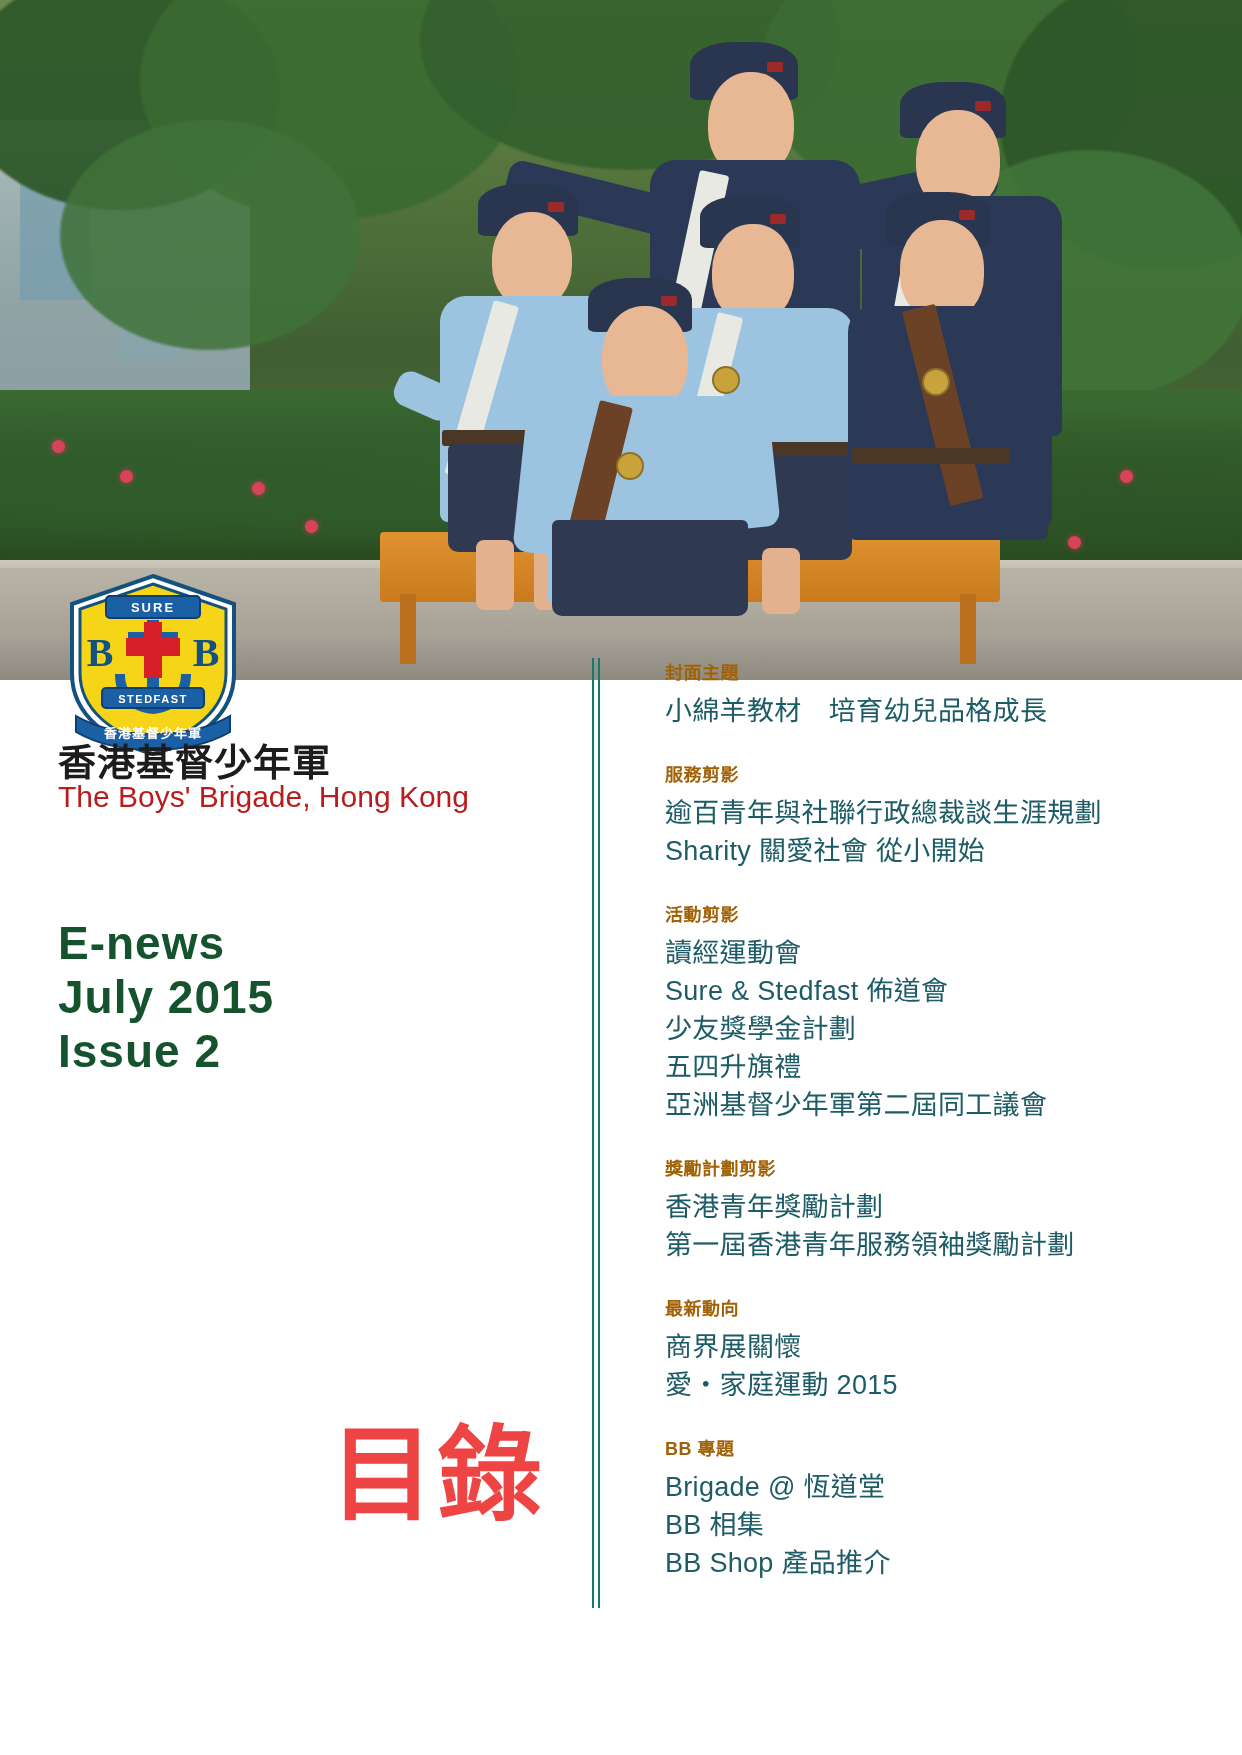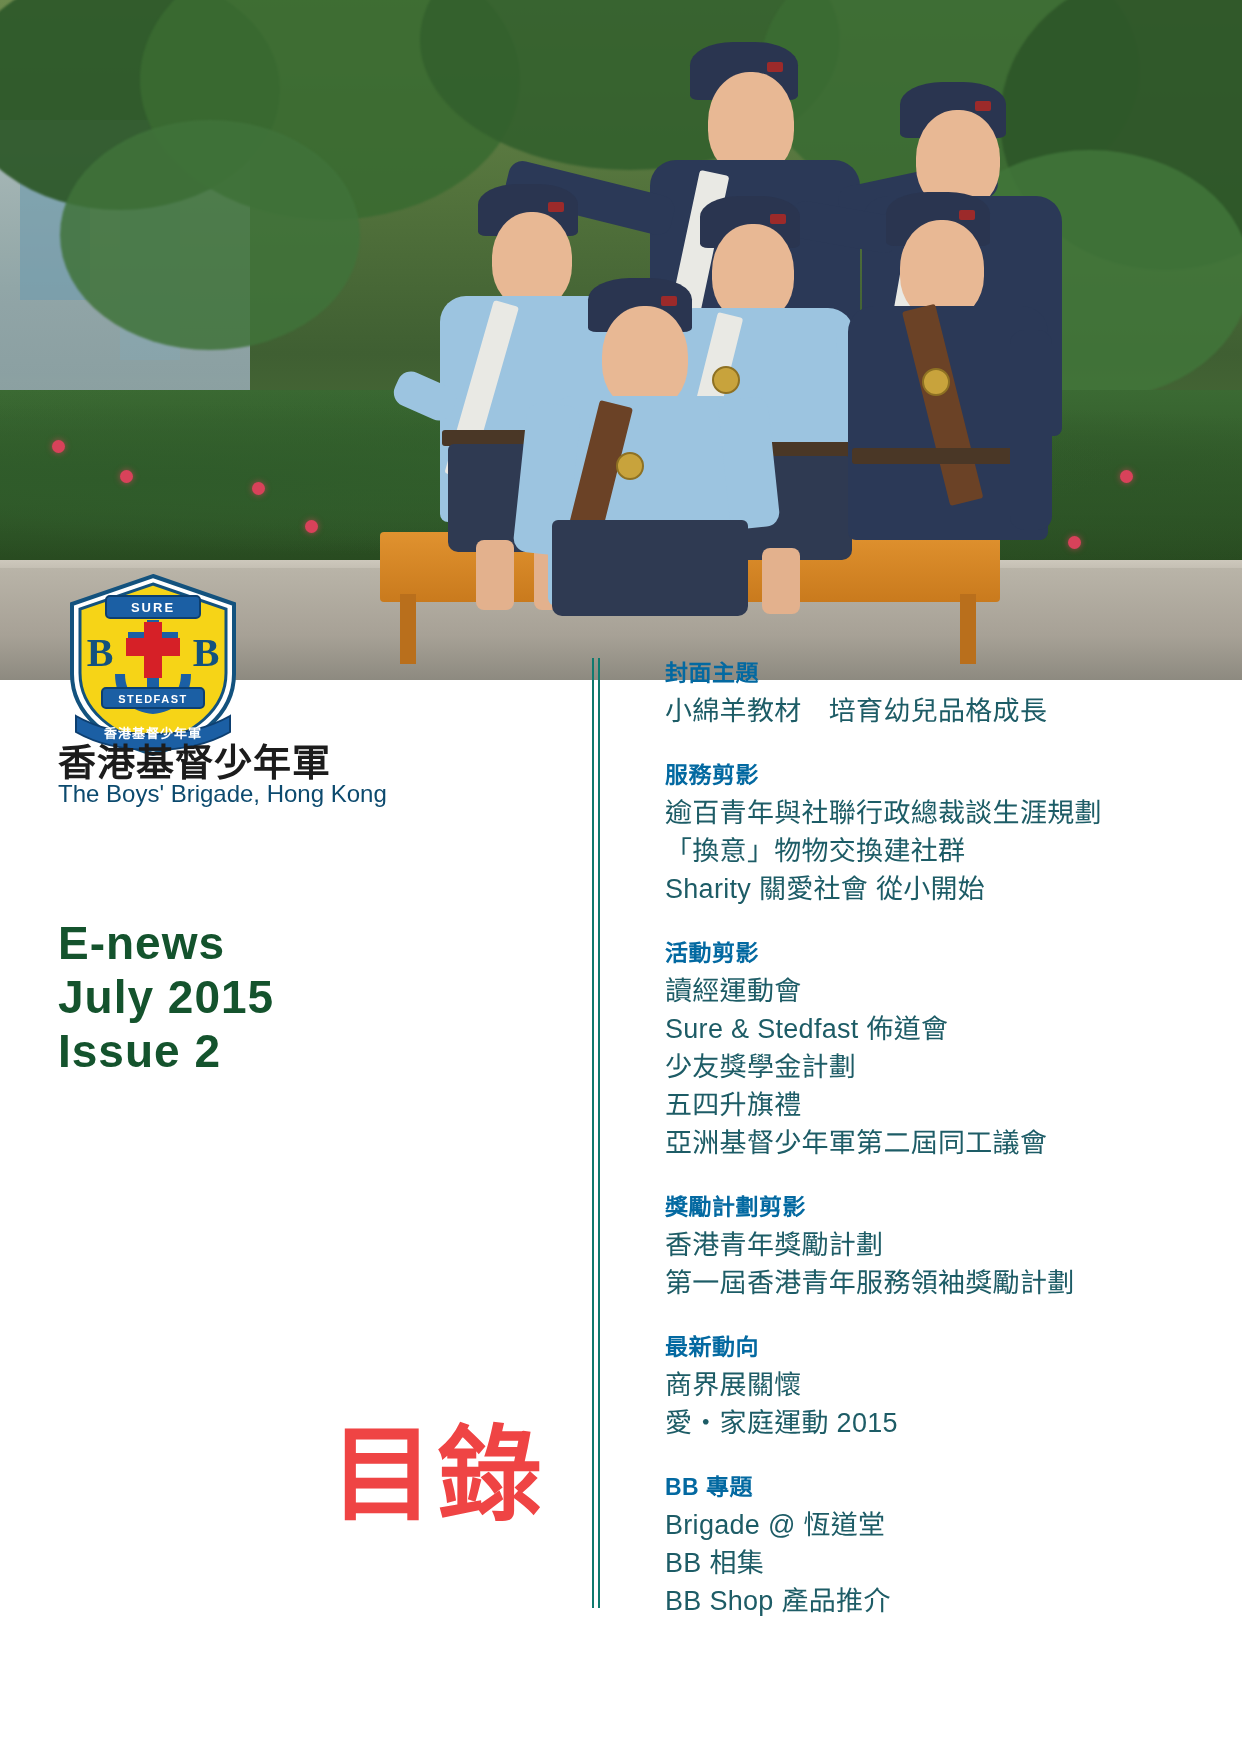--- a/index.html
+++ b/index.html
@@ -190,22 +190,22 @@
     top: 52px;
     font-size: 38px;
     font-weight: bold;
     color: #1c1c1c;
     letter-spacing: 1px;
   }
   .org-name-en {
     position: absolute;
     left: 58px;
     top: 100px;
-    font-size: 24px;
-    color: #0c4a6e;
+    font-size: 30px;
+    color: #b91c1c;
   }
   .issue-block {
     position: absolute;
     left: 58px;
     top: 192px;
     color: #14532d;
     font-size: 46px;
     font-weight: bold;
     line-height: 54px;
     letter-spacing: 1px;
@@ -242,23 +242,23 @@
 
   
   .toc {
     position: absolute;
     left: 665px;
     top: -26px;
     width: 540px;
   }
   .toc-group { margin-bottom: 26px; }
   .toc-group-head {
-    font-size: 23px;
+    font-size: 18px;
     font-weight: bold;
-    color: #0369a1;
+    color: #a16207;
     line-height: 38px;
     letter-spacing: .5px;
   }
   .toc-item {
     font-size: 27px;
     color: #1d5c66;
     line-height: 38px;
     letter-spacing: .3px;
   }
 </style>
@@ -405,21 +405,20 @@
   <div class="toc">
 
     <div class="toc-group">
       <div class="toc-group-head">封面主題</div>
       <div class="toc-item">小綿羊教材　培育幼兒品格成長</div>
     </div>
 
     <div class="toc-group">
       <div class="toc-group-head">服務剪影</div>
       <div class="toc-item">逾百青年與社聯行政總裁談生涯規劃</div>
-      <div class="toc-item">「換意」物物交換建社群</div>
       <div class="toc-item">Sharity 關愛社會 從小開始</div>
     </div>
 
     <div class="toc-group">
       <div class="toc-group-head">活動剪影</div>
       <div class="toc-item">讀經運動會</div>
       <div class="toc-item">Sure &amp; Stedfast 佈道會</div>
       <div class="toc-item">少友獎學金計劃</div>
       <div class="toc-item">五四升旗禮</div>
       <div class="toc-item">亞洲基督少年軍第二屆同工議會</div>

